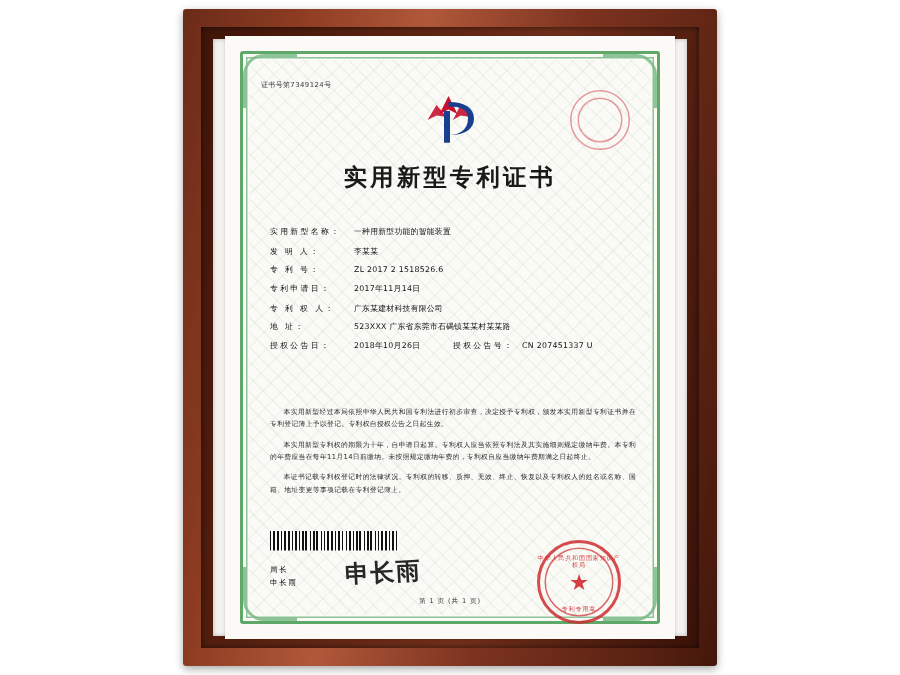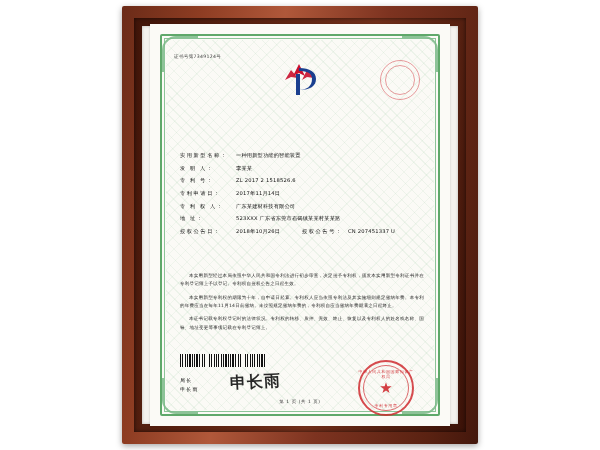--- a/index.html
+++ b/index.html
@@ -337,20 +337,21 @@
     <svg id="emblem" viewBox="0 0 62 36">
       <path d="M30 4 L36 16 L30 13 L24 16 Z" fill="#c8102e"></path>
       <path d="M22 10 L29 18 L22 17 L16 20 Z" fill="#c8102e" opacity="0.9"></path>
       <path d="M38 10 L45 18 L38 17 L33 20 Z" fill="#c8102e" opacity="0.9"></path>
       <path d="M30 8 C41 8 47 12 47 19 C47 26 41 30 31 30 L31 35 L27 35 L27 30 L30 30 C38 30 43 26 43 19 C43 13 38 11 30 11 Z" fill="#1b3f8f"></path>
       <rect x="27" y="14" width="4" height="21" fill="#1b3f8f"></rect>
     </svg>
 
     <div id="top-seal"></div>
 
+    <div id="title">实用新型专利证书</div>
 
     <div id="fields">
       <div class="field-row">
         <span class="field-label">实用新型名称：</span>
         <span class="field-value">一种用新型功能的智能装置</span>
       </div>
       <div class="field-row">
         <span class="field-label">发 明 人：</span>
         <span class="field-value">李某某</span>
       </div>

